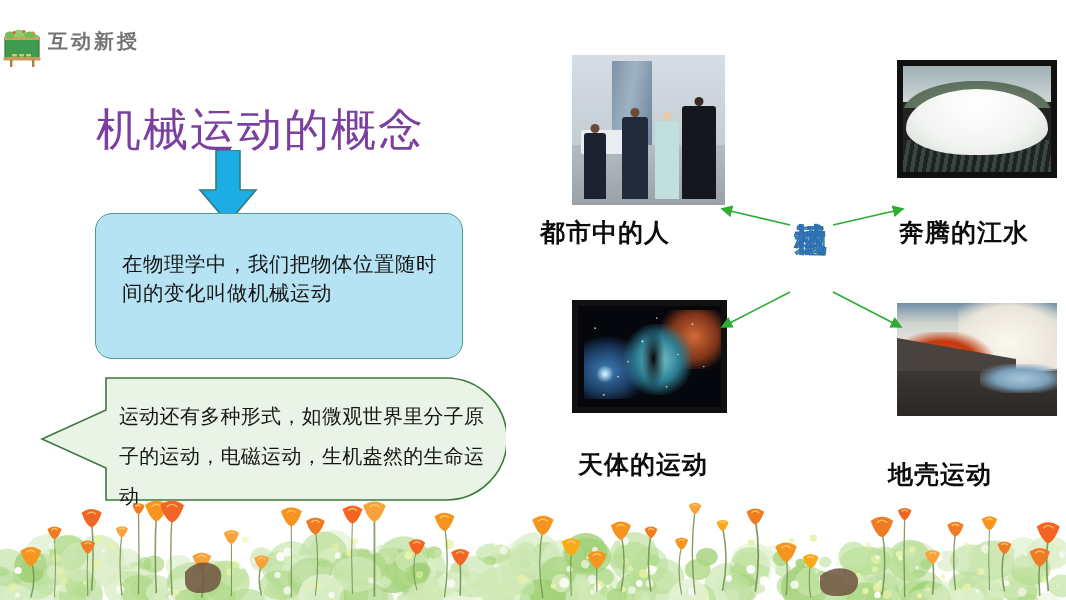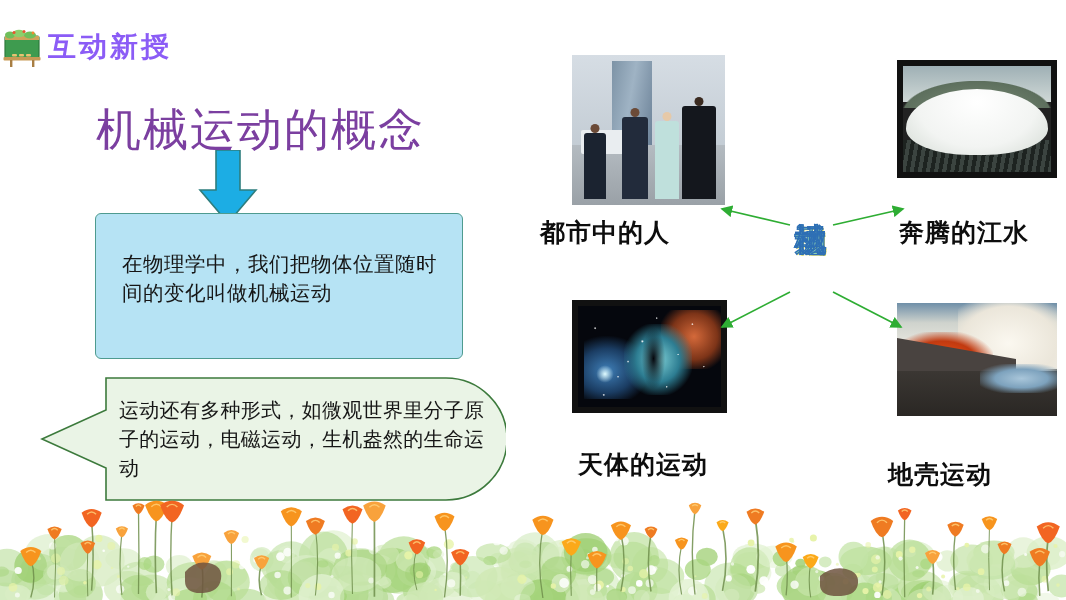--- a/index.html
+++ b/index.html
@@ -9,52 +9,52 @@
     font-family:"Liberation Sans", sans-serif;
     overflow:hidden;
   }
   #slide{position:relative;width:1066px;height:600px;background:#fff;overflow:hidden;}
 
   
   .hdr-icon{position:absolute;left:2px;top:24px;width:42px;height:44px;}
   .hdr-title{
     position:absolute;left:48px;top:28px;
     font-family:"DejaVu Sans","Liberation Sans",sans-serif;
-    font-size:28px;font-weight:bold;color:#8b5cf6;letter-spacing:3px;
+    font-size:20px;font-weight:bold;color:#737373;letter-spacing:3px;
     white-space:nowrap;
   }
 
   
   .concept-title{
     position:absolute;left:96px;top:100px;
     font-family:"DejaVu Serif","Liberation Serif",serif;
     font-size:45px;color:#7B3FA0;letter-spacing:2px;white-space:nowrap;
   }
 
   
   .down-arrow{position:absolute;left:188px;top:150px;width:80px;height:78px;}
 
   
   .blue-box{
     position:absolute;left:95px;top:213px;width:368px;height:146px;
-    background:#B6E3F4;border:1.6px solid #4E9B8F;border-radius:6px;
+    background:#B6E3F4;border:1.6px solid #4E9B8F;border-radius:17px;
     box-sizing:border-box;
   }
   .blue-box .txt{
     position:absolute;left:26px;top:36px;width:330px;
     font-family:"DejaVu Serif","Liberation Serif",serif;
     font-size:20.5px;line-height:29px;color:#161616;letter-spacing:.5px;
   }
 
   
   .green-shape{position:absolute;left:36px;top:376px;width:470px;height:126px;}
   .green-shape .txt{
     position:absolute;left:83px;top:20px;width:370px;
     font-family:"DejaVu Serif","Liberation Serif",serif;
-    font-size:20px;line-height:29px;color:#161616;letter-spacing:.3px;
+    font-size:20px;line-height:40px;color:#161616;letter-spacing:.3px;
   }
 
   
   .photo{position:absolute;overflow:hidden;background:#222;}
   .photo .inner{position:absolute;inset:0;}
   .photo.framed{border:6px solid #111;box-sizing:border-box;}
 
   
   #photo-city{left:572px;top:55px;width:153px;height:150px;background:#9aa3ab;}
   .city-sky{position:absolute;left:0;top:0;width:100%;height:62%;

